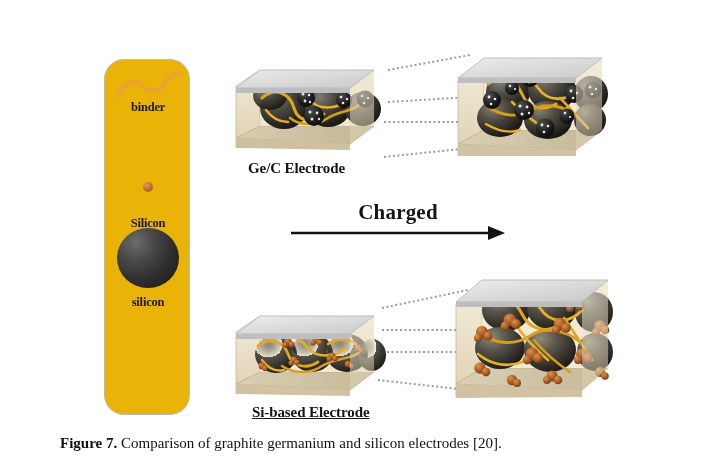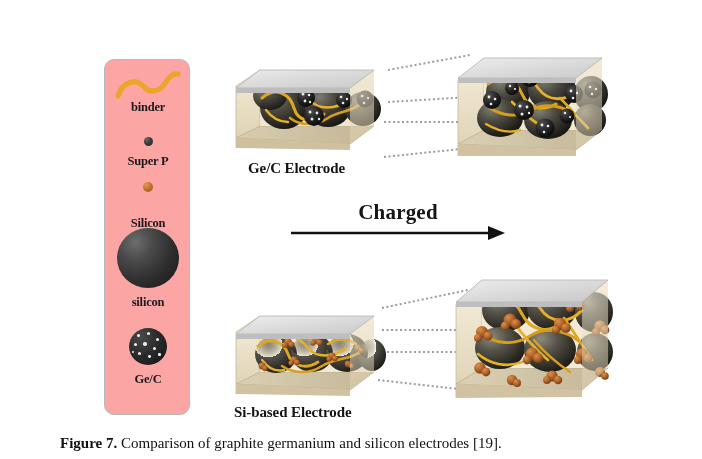--- a/index.html
+++ b/index.html
@@ -22,22 +22,22 @@
   }
 
   
   .legend-panel {
     position: absolute;
     left: 104px;
     top: 59px;
     width: 86px;
     height: 356px;
     border: 1.4px solid #b9b9b9;
-    border-radius: 10px;
-    background: #fca5a5;
+    border-radius: 20px;
+    background: #eab308;
     box-sizing: border-box;
   }
   .legend-item {
     position: absolute;
     left: 0;
     width: 86px;
     text-align: center;
   }
   .legend-label {
     font-family: "Liberation Serif", serif;
@@ -150,50 +150,31 @@
 
     <div class="legend-item" style="top:10px;">
       <div class="legend-glyph glyph-binder">
         <svg width="72" height="30" viewBox="0 0 72 30">
           <path d="M6 26 C 10 12, 24 8, 31 16 C 38 24, 48 22, 54 12 C 58 5, 62 3, 66 4" fill="none" stroke="#eda42a" stroke-width="5.2" stroke-linecap="round"></path>
         </svg>
       </div>
       <div class="legend-label">binder</div>
     </div>
 
-    <div class="legend-item" style="top:77px;">
-      <div class="legend-glyph glyph-superp"></div>
-      <div class="legend-label" style="margin-top:8px;">Super P</div>
-    </div>
 
     <div class="legend-item" style="top:122px;">
       <div class="legend-glyph glyph-silicon"></div>
       <div class="legend-label" style="margin-top:24px;">Silicon</div>
     </div>
 
     <div class="legend-item" style="top:168px;">
       <div class="legend-glyph glyph-graphite"></div>
       <div class="legend-label" style="margin-top:7px;">silicon</div>
     </div>
 
-    <div class="legend-item" style="top:268px;">
-      <div class="legend-glyph glyph-gec">
-        <span class="spot" style="left:8px;  top:6px;  width:3.4px; height:3.4px;"></span>
-        <span class="spot" style="left:18px; top:4px;  width:3.0px; height:3.0px;"></span>
-        <span class="spot" style="left:27px; top:10px; width:3.2px; height:3.2px;"></span>
-        <span class="spot" style="left:5px;  top:15px; width:3.0px; height:3.0px;"></span>
-        <span class="spot" style="left:14px; top:14px; width:3.6px; height:3.6px;"></span>
-        <span class="spot" style="left:24px; top:19px; width:3.0px; height:3.0px;"></span>
-        <span class="spot" style="left:9px;  top:24px; width:3.2px; height:3.2px;"></span>
-        <span class="spot" style="left:19px; top:27px; width:2.8px; height:2.8px;"></span>
-        <span class="spot" style="left:29px; top:25px; width:2.6px; height:2.6px;"></span>
-        <span class="spot" style="left:3px;  top:23px; width:2.4px; height:2.4px;"></span>
-      </div>
-      <div class="legend-label" style="margin-top:7px;">Ge/C</div>
-    </div>
   </div>
 
   <svg class="connectors">
     <defs>
       <pattern id="dotline" width="1" height="1"></pattern>
     </defs>
 
     <line x1="388" y1="70" x2="470" y2="55" stroke="#9c9c9c" stroke-width="2" stroke-dasharray="2 2.5"></line>
     <line x1="388" y1="102" x2="470" y2="97" stroke="#9c9c9c" stroke-width="2" stroke-dasharray="2 2.5"></line>
     <line x1="384" y1="122" x2="470" y2="122" stroke="#9c9c9c" stroke-width="2" stroke-dasharray="2 2.5"></line>
@@ -458,21 +439,21 @@
         </g>
       <g>
           <circle cx="116" cy="66" r="3.2" fill="url(#siC)"></circle>
           <circle cx="119" cy="68" r="2.5" fill="url(#siC)"></circle>
         </g>
 
       <polygon points="142,18 142,74 118,92 118,36" fill="url(#wallC)" opacity="0.5"></polygon>
       <polygon points="28,18 142,18 118,36 4,36" fill="url(#topPlateC)" stroke="#b9b9b9" stroke-width="0.9"></polygon>
       <polygon points="4,36 118,36 118,41 4,41" fill="#bebebe"></polygon>
     </svg>
-    <div class="electrode-label" style="left:2px; top:106px;">Si-based Electrode</div>
+    <div class="electrode-label" style="left:20px; top:106px;text-decoration:underline;">Si-based Electrode</div>
   </div>
 
   <div class="electrode" style="left:448px; top:268px;">
     <svg width="180" height="140" viewBox="0 0 180 140">
       <defs>
         <linearGradient id="topPlateD" x1="0" y1="0" x2="1" y2="1">
           <stop offset="0%" stop-color="#ededed"></stop>
             <stop offset="100%" stop-color="#c7c7c7"></stop>
         </linearGradient>
         <linearGradient id="wallD" x1="0" y1="0" x2="0" y2="1">
@@ -586,16 +567,16 @@
 
   <div class="charged-arrow">
     <div class="charged-label">Charged</div>
     <svg width="220" height="52" viewBox="0 0 220 52" style="position:absolute; left:0; top:0;">
       <line x1="3" y1="33" x2="203" y2="33" stroke="#111" stroke-width="2.4"></line>
       <polygon points="200,26 217,33 200,40" fill="#111"></polygon>
     </svg>
   </div>
 
   <div class="caption">
-    <b>Figure 7.</b><span> Comparison of graphite germanium and silicon electrodes [19].</span>
+    <b>Figure 7.</b><span> Comparison of graphite germanium and silicon electrodes [20].</span>
   </div>
 
 </div>
 
 </body></html>

